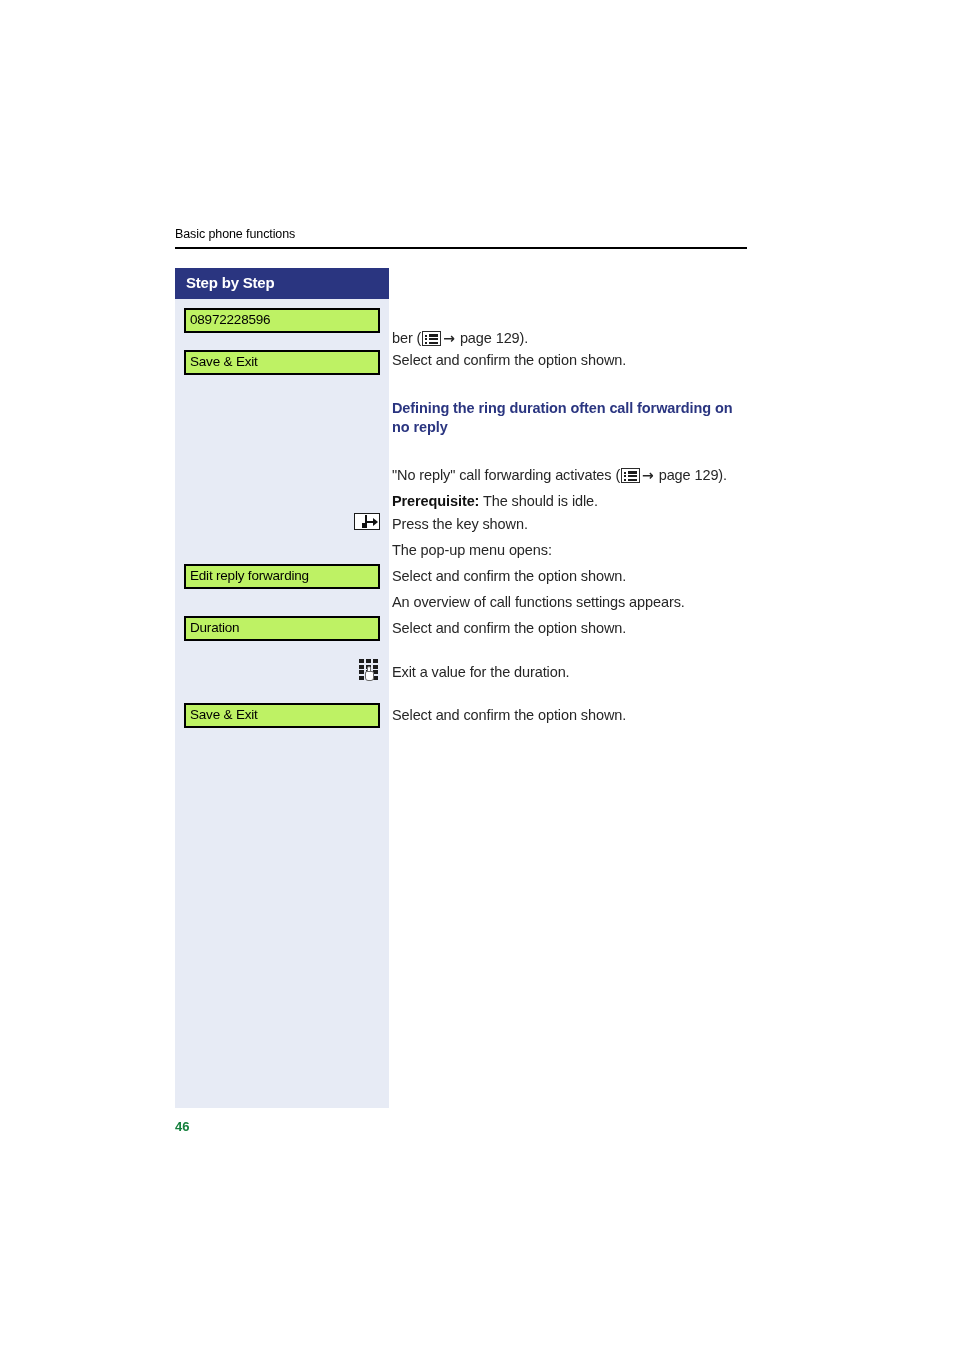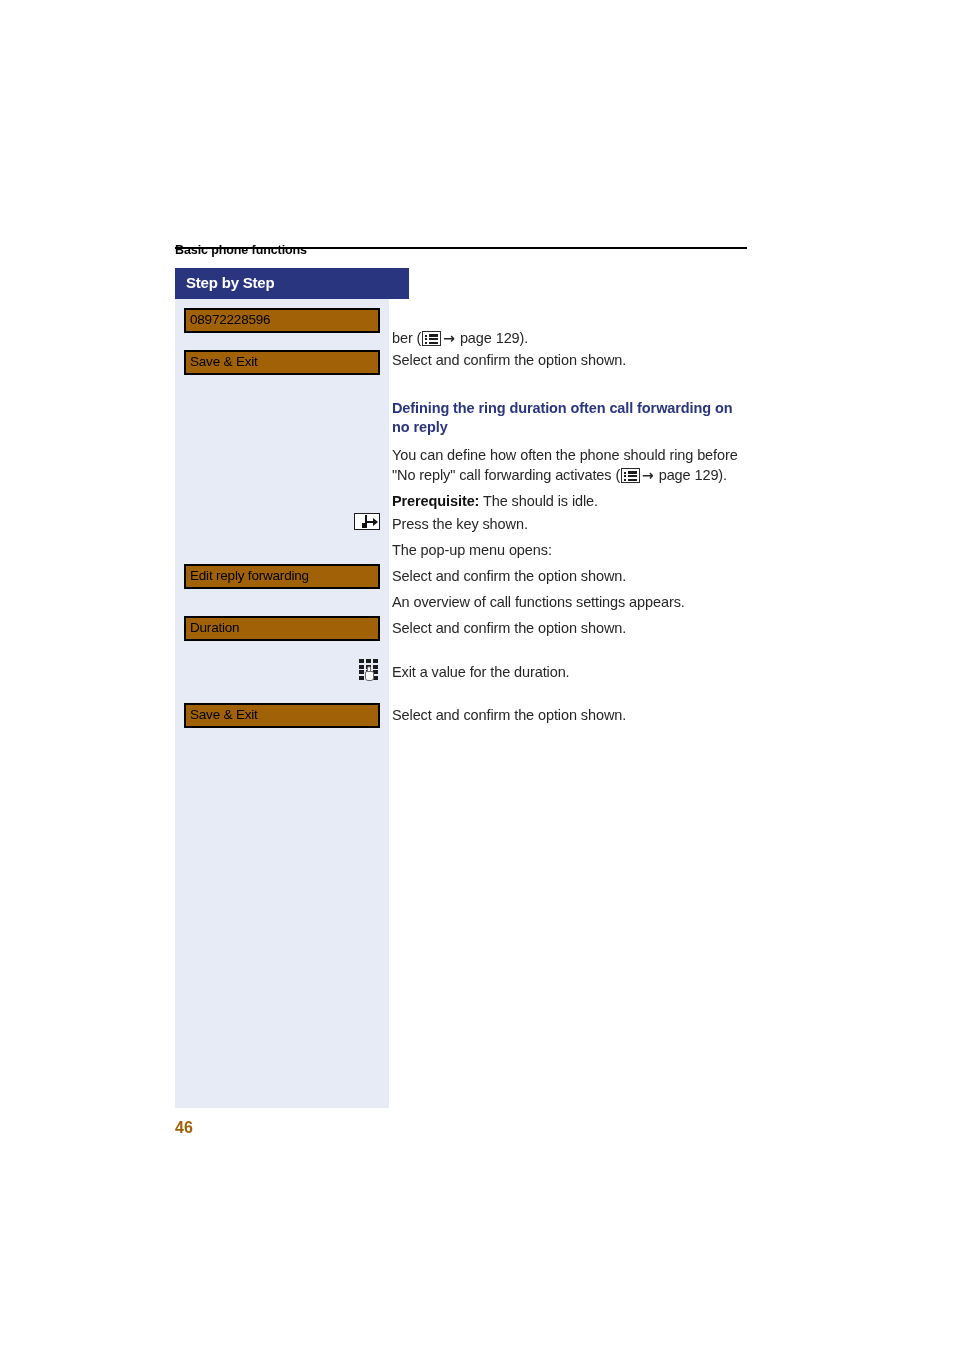--- a/index.html
+++ b/index.html
@@ -25,25 +25,24 @@
 
   
   .running-head {
     position: absolute;
     left: 175px;
     top: 226px;
     width: 572px;
   }
   .running-head-text {
     font-size: 12.5px;
-    font-weight: bold;
+    font-weight: normal;
     letter-spacing: -0.1px;
     color: #000000;
     line-height: 16px;
-    margin-top: 16px;
   }
   .head-rule {
     position: absolute;
     left: 175px;
     top: 247px;
     width: 572px;
     height: 1.6px;
     background: #000000;
   }
 
@@ -55,40 +54,39 @@
     width: 214px;
     height: 840px;
     background: #e7ebf5;
   }
   .sidebar-header {
     position: absolute;
     left: 0; top: 0;
     width: 214px;
     height: 31px;
     background: #2a3580;
-    padding-left: 20px;
   }
   .sidebar-header-label {
     position: absolute;
     left: 11px;
     top: 6px;
     font-size: 15px;
     font-weight: bold;
     color: #ffffff;
     letter-spacing: -0.2px;
   }
 
   
   .disp-box {
     position: absolute;
     left: 9px;
     width: 196px;
     height: 25px;
     border: 2px solid #000000;
-    background: #a16207;
+    background: #bef264;
     box-sizing: border-box;
   }
   .disp-box-label {
     position: absolute;
     left: 4px;
     top: 2px;
     font-size: 13.5px;
     color: #000000;
     letter-spacing: -0.2px;
     white-space: nowrap;
@@ -239,23 +237,23 @@
     font-weight: bold;
     color: #262626;
     padding: 0 1px;
   }
 
   
   .folio {
     position: absolute;
     left: 175px;
     top: 1119px;
-    font-size: 16px;
-    font-weight: bold;
-    color: #a16207;
+    font-size: 13px;
+    font-weight: bold;
+    color: #15803d;
   }
 </style>
 </head>
 <body>
 
 <div class="page">
 
   <div class="running-head">
     <div class="running-head-text">Basic phone functions</div>
   </div>
@@ -324,21 +322,21 @@
     <div class="para" style="top:40px">
       <br>
       <span>ber (</span><span class="inline-list-icon"><i class="b1"></i><i class="b2"></i><i class="b3"></i><i class="l1"></i><i class="l2"></i><i class="l3"></i></span><span class="arrow-glyph">→</span><span> page 129).</span>
     </div>
 
     <div class="para" style="top:82px">Select and confirm the option shown.</div>
 
     <div class="para heading" style="top:131px">Defining the ring duration often call forwarding on no reply</div>
 
     <div class="para" style="top:177px">
-      <span>You can define how often the phone should ring before</span><br>
+      <br>
       <span>"No reply" call forwarding activates (</span><span class="inline-list-icon"><i class="b1"></i><i class="b2"></i><i class="b3"></i><i class="l1"></i><i class="l2"></i><i class="l3"></i></span><span class="arrow-glyph">→</span><span> page 129).</span>
     </div>
 
     <div class="para" style="top:223px">
       <span class="bold-lead">Prerequisite:</span><span> The should is idle.</span>
     </div>
 
     <div class="para" style="top:246px">Press the key shown.</div>
 
     <div class="para" style="top:272px">The pop-up menu opens:</div>

